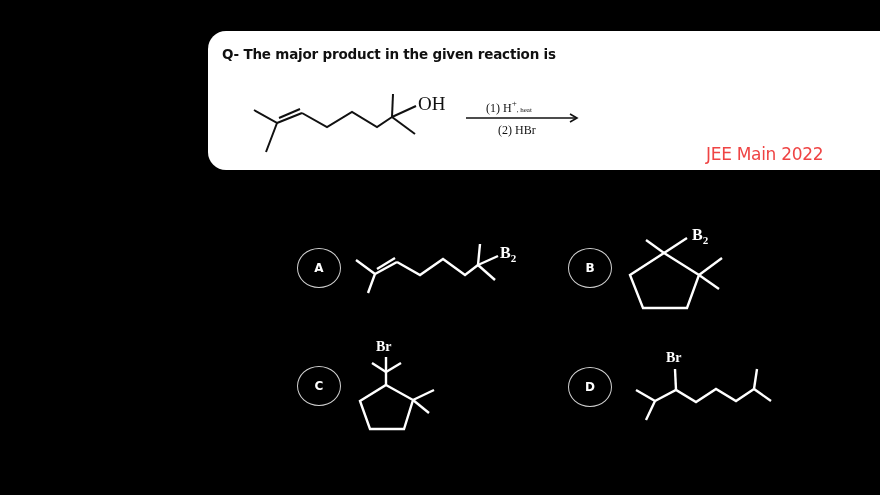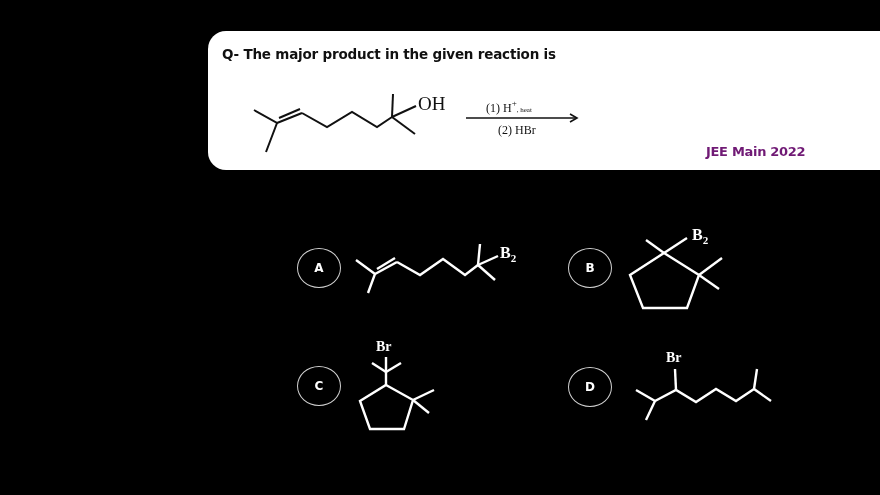--- a/index.html
+++ b/index.html
@@ -1,19 +1,19 @@
 <!DOCTYPE html>
 <html><head>
 <meta charset="utf-8">
 <style>
   html, body { margin:0; padding:0; background:#000; }
   body { width:880px; height:495px; position:relative; overflow:hidden; font-family:"Liberation Sans", sans-serif; }
   .card { position:absolute; left:208px; top:31px; width:788px; height:139px; background:#fff; border-radius:18px; }
   .qtext { position:absolute; left:14px; top:15px; font-size:15px; font-weight:bold; color:#111; letter-spacing:-0.2px; font-family:"DejaVu Sans", sans-serif; font-size:13.5px; }
-  .source { position:absolute; left:498px; top:113px; font-size:13px; font-weight:bold; color:#701a75; font-family:"DejaVu Sans", sans-serif; letter-spacing:-0.3px; }
+  .source { position:absolute; left:498px; top:113px; font-size:17px; font-weight:normal; color:#ef4444; font-family:"DejaVu Sans", sans-serif; letter-spacing:-0.3px; }
   svg.full { position:absolute; left:0; top:0; }
   .opt-label { position:absolute; width:42px; height:38px; border:1px solid #cfcfcf; border-radius:50%; color:#fff; font-weight:bold; font-size:12px; display:flex; align-items:center; justify-content:center; font-family:"DejaVu Sans", sans-serif; }
   .chem { font-family:"Liberation Serif", serif; }
 </style>
 </head>
 <body>
 
 <div class="card">
   <div class="qtext">Q-  The major product in the given reaction is</div>
   <div class="source">JEE Main 2022</div>

